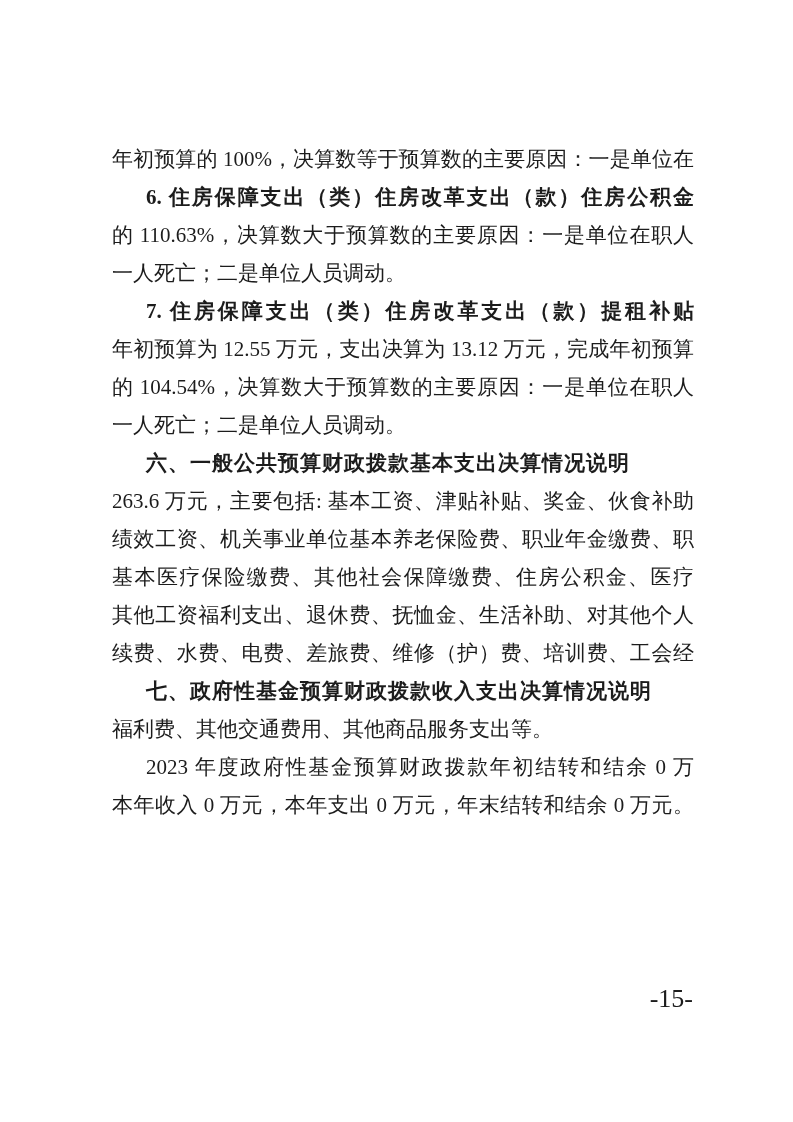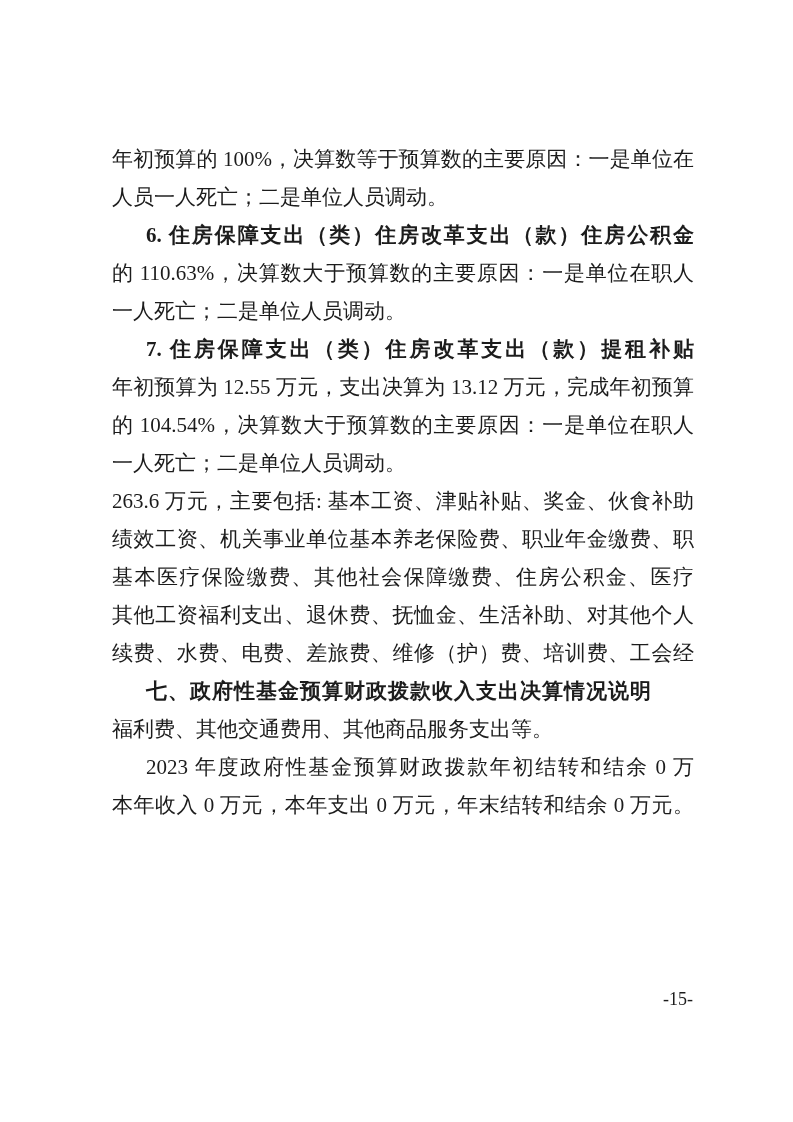--- a/index.html
+++ b/index.html
@@ -45,39 +45,39 @@
   .line.heading {
     font-family: "Liberation Sans", "DejaVu Sans", sans-serif;
     font-weight: bold;
     letter-spacing: 1px;
   }
   .page-number {
     position: absolute;
     top: 988px;
     right: 100px;
     font-family: "Liberation Serif", "DejaVu Serif", serif;
-    font-size: 18px;
+    font-size: 26px;
     color: #1c1c1c;
     line-height: 22px;
   }
 </style>
 </head>
 <body>
 
 <div class="page">
   <div class="text-block" id="lines-container">
       <div class="line full">年初预算的 100%，决算数等于预算数的主要原因：一是单位在职</div>
-      <div class="line">人员一人死亡；二是单位人员调动。</div>
       <div class="line bold indent full">6. 住房保障支出（类）住房改革支出（款）住房公积金（项）。</div>
       <div class="line full">的 110.63%，决算数大于预算数的主要原因：一是单位在职人员</div>
       <div class="line">一人死亡；二是单位人员调动。</div>
       <div class="line bold indent full">7. 住房保障支出（类）住房改革支出（款）提租补贴（项）。</div>
       <div class="line full">年初预算为 12.55 万元，支出决算为 13.12 万元，完成年初预算</div>
       <div class="line full">的 104.54%，决算数大于预算数的主要原因：一是单位在职人员</div>
       <div class="line">一人死亡；二是单位人员调动。</div>
+      <div class="line heading indent">六、一般公共预算财政拨款基本支出决算情况说明</div>
       <div class="line full">263.6 万元，主要包括: 基本工资、津贴补贴、奖金、伙食补助费、</div>
       <div class="line full">绩效工资、机关事业单位基本养老保险费、职业年金缴费、职工</div>
       <div class="line full">基本医疗保险缴费、其他社会保障缴费、住房公积金、医疗费、</div>
       <div class="line full">其他工资福利支出、退休费、抚恤金、生活补助、对其他个人和</div>
       <div class="line full">续费、水费、电费、差旅费、维修（护）费、培训费、工会经费、</div>
       <div class="line heading indent">七、政府性基金预算财政拨款收入支出决算情况说明</div>
       <div class="line">福利费、其他交通费用、其他商品服务支出等。</div>
       <div class="line indent full">2023 年度政府性基金预算财政拨款年初结转和结余 0 万元，</div>
       <div class="line full">本年收入 0 万元，本年支出 0 万元，年末结转和结余 0 万元。具</div>
     </div>

